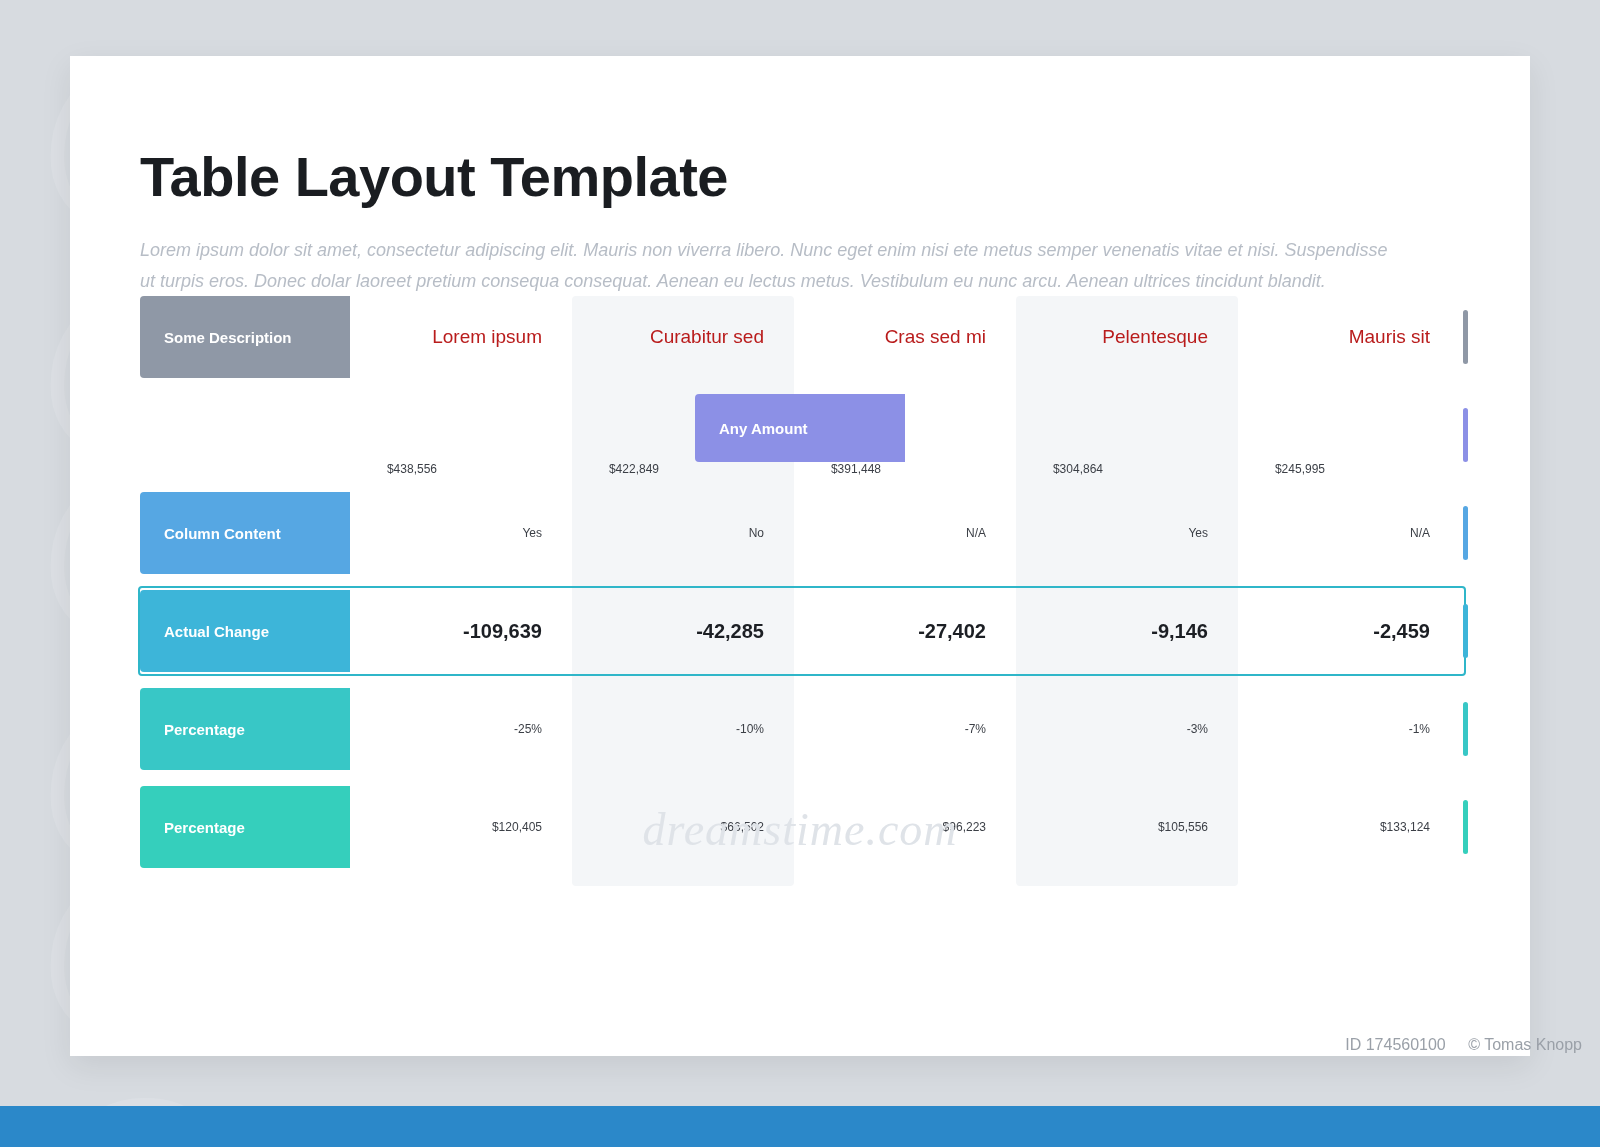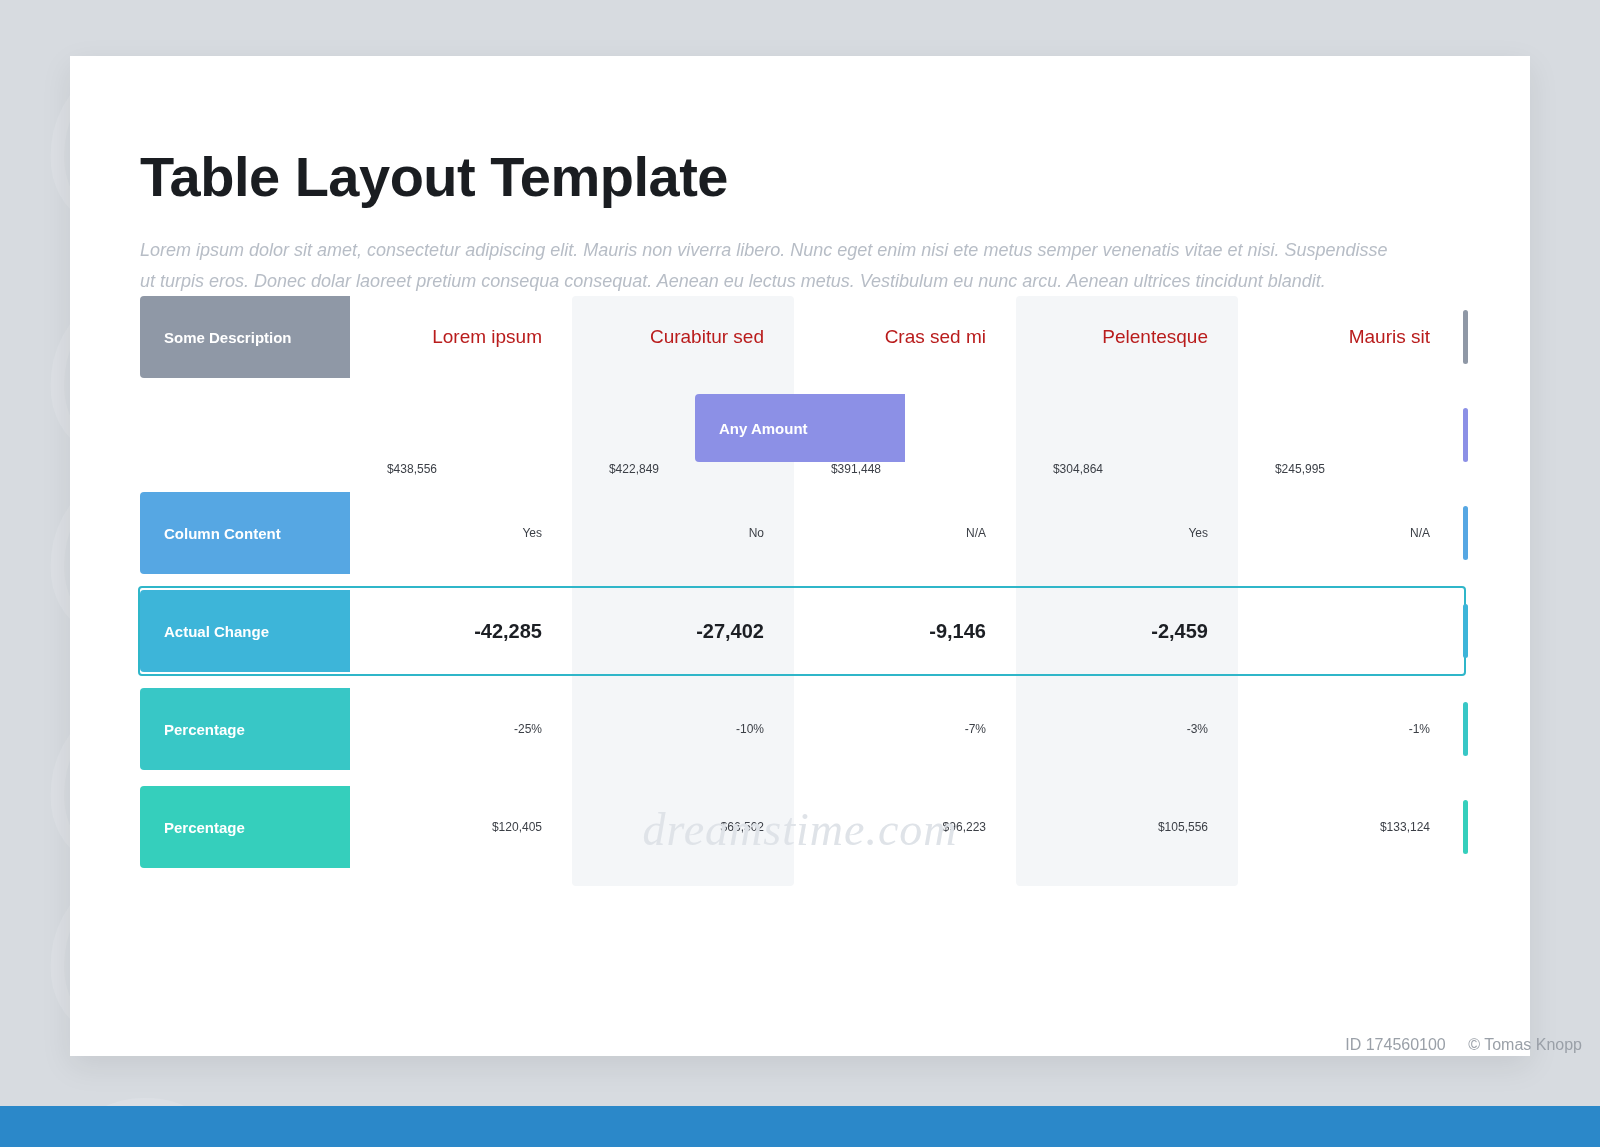--- a/index.html
+++ b/index.html
@@ -210,20 +210,21 @@
             <div class="cell">N/A</div>
             <div class="cell">Yes</div>
             <div class="cell">N/A</div>
           </div>
           <div class="rcap"></div>
         </div>
 
         <div class="row r3">
           <div class="label-cell">Actual Change</div>
           <div class="data-cells">
+            <div class="cell">-109,639</div>
             <div class="cell">-42,285</div>
             <div class="cell">-27,402</div>
             <div class="cell">-9,146</div>
             <div class="cell">-2,459</div>
           </div>
           <div class="rcap"></div>
         </div>
 
         <div class="row r4">
           <div class="label-cell">Percentage</div>

